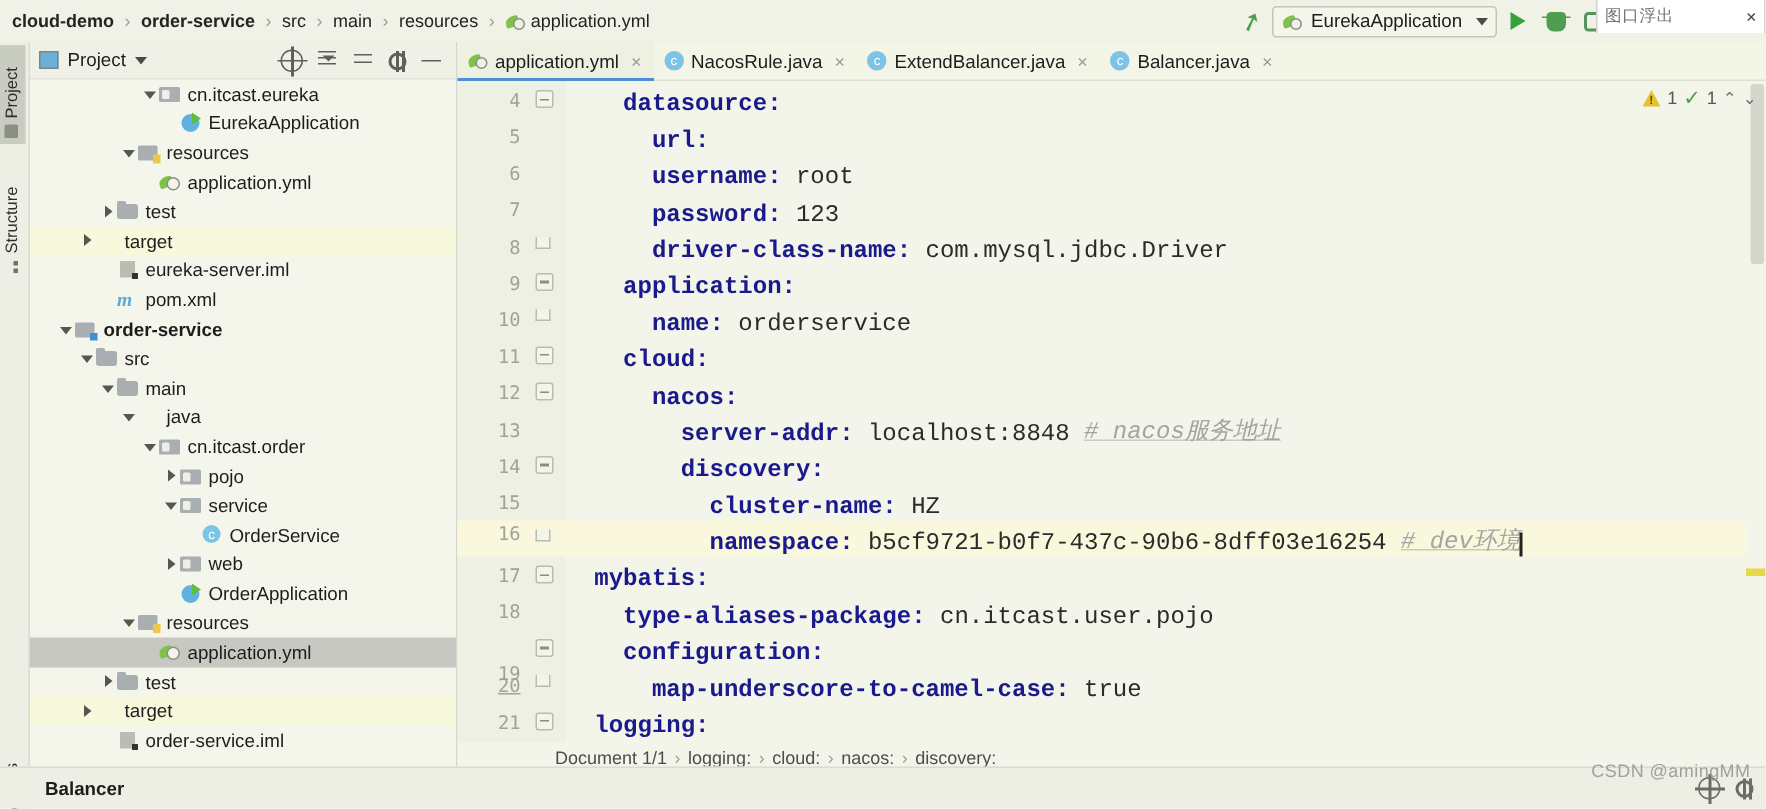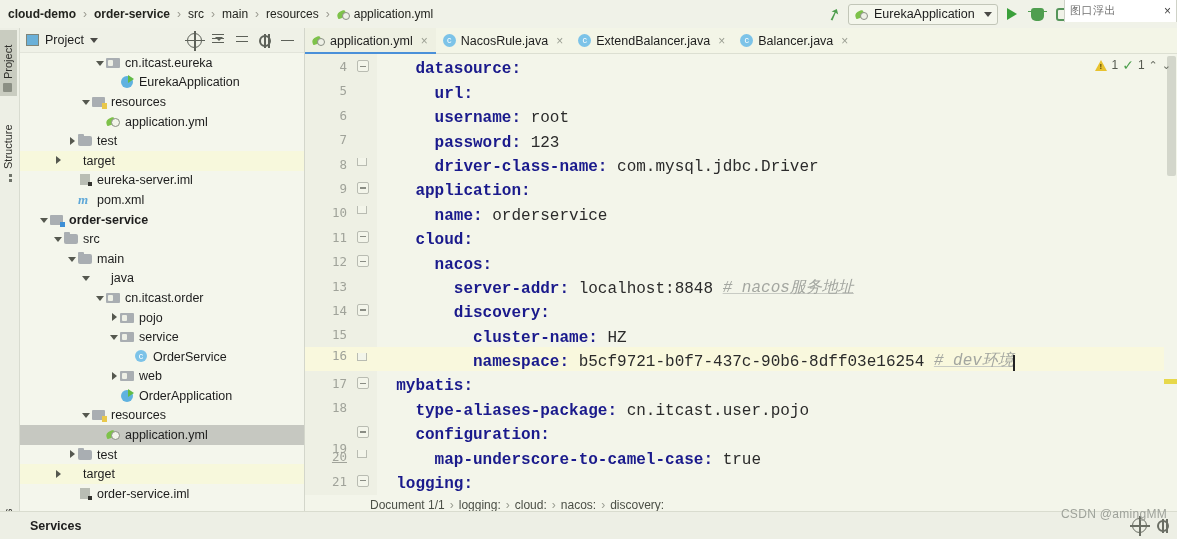--- a/index.html
+++ b/index.html
@@ -684,21 +684,21 @@
       <span>logging:</span>
       <span class="ec-sep">›</span>
       <span>cloud:</span>
       <span class="ec-sep">›</span>
       <span>nacos:</span>
       <span class="ec-sep">›</span>
       <span>discovery:</span>
     </div>
 
   <div class="bottombar">
-    <span class="services-label">Services</span>
+    <span class="services-label">Balancer</span>
     <div class="bb-right">
       <span class="bb-ico bb-target"></span>
       <span class="bb-ico bb-gear"></span>
     </div>
   </div>
 
   <div class="watermark">CSDN @amingMM</div>
 </div>
 
 </body></html>

